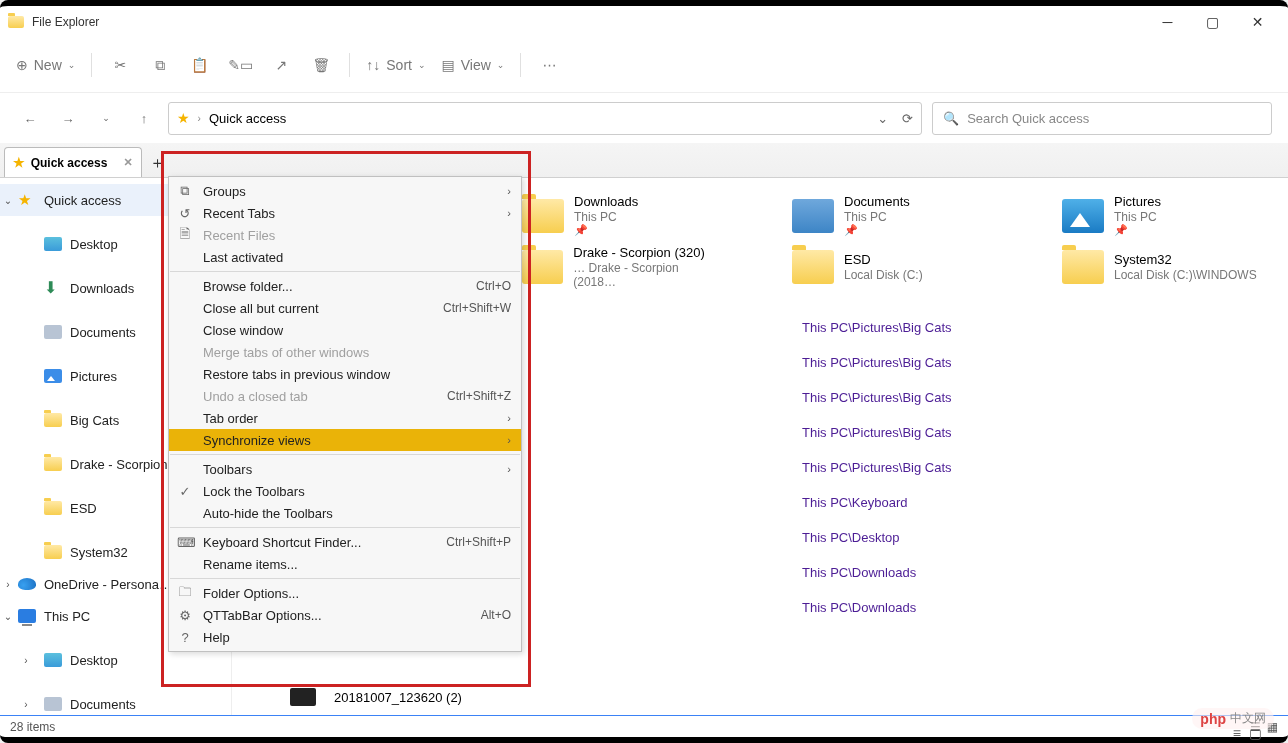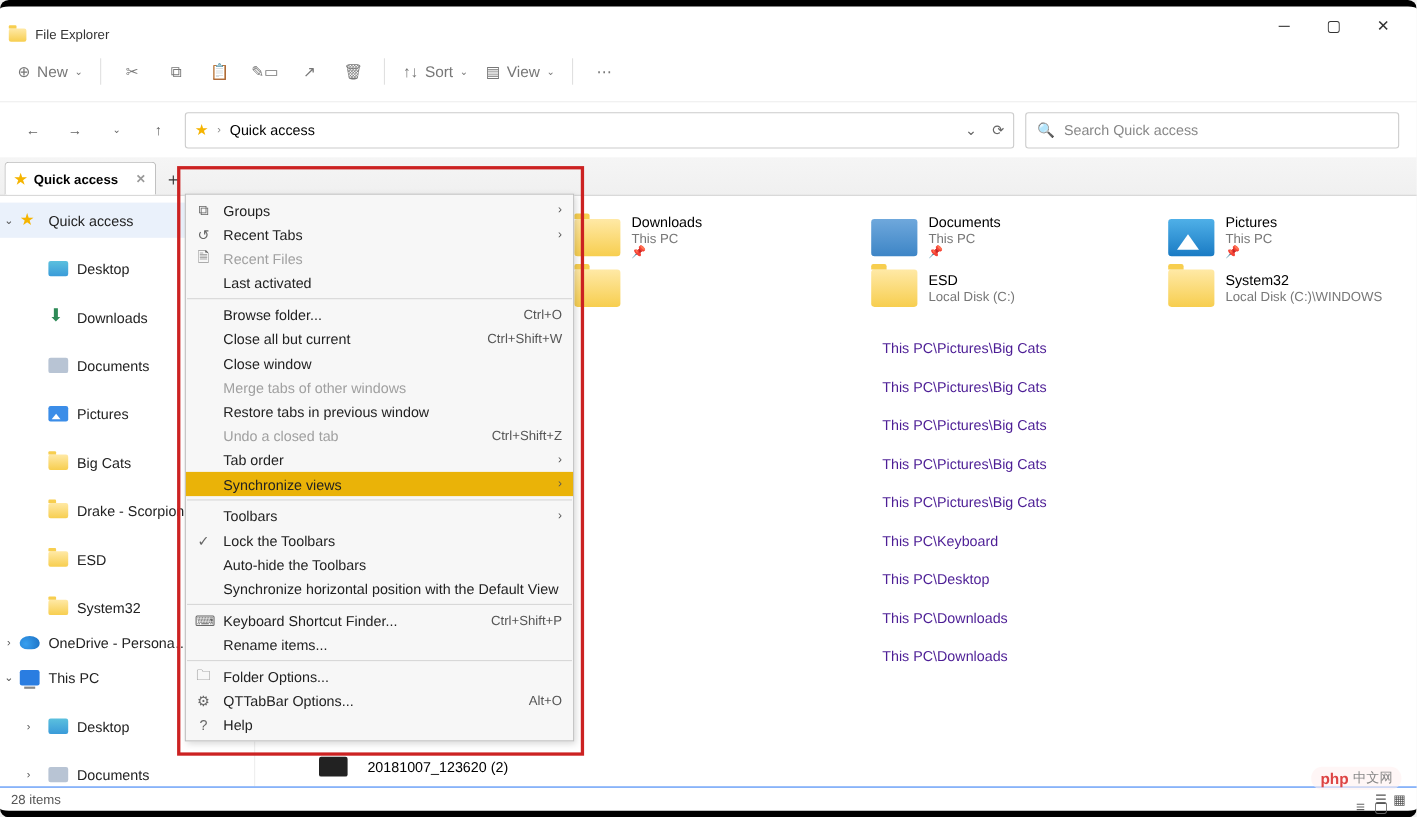--- a/index.html
+++ b/index.html
@@ -1,18 +1,18 @@
 <!DOCTYPE html>
 <html><head>
 <meta charset="utf-8">
 <style>
 * { box-sizing: border-box; margin: 0; padding: 0; font-family: "Segoe UI", Arial, sans-serif; }
 body { width: 1288px; height: 743px; overflow: hidden; background: #f0f0f0; position: relative; }
 .window { width: 100%; height: 100%; background: #ffffff; display: flex; flex-direction: column; border-top: 6px solid #000; border-bottom: 6px solid #000; border-radius: 8px; }
-.titlebar { height: 32px; display: flex; align-items: flex-end; padding: 0 8px; font-size: 12px; color: #333; }
+.titlebar { height: 32px; display: flex; align-items: center; padding: 11px 8px; font-size: 12px; color: #333; }
 .titlebar .folder-ico { width: 16px; height: 12px; background: linear-gradient(#ffe9a6,#f7ce4f); border-radius: 2px; margin-right: 8px; position: relative; }
 .titlebar .folder-ico::before { content: ""; position: absolute; top:-3px; left:0; width:7px; height:3px; background:#f7ce4f; border-radius:1px 1px 0 0; }
 .titlebar .title-text { flex: 0 0 auto; }
 .titlebar .spacer { flex: 1; }
 .win-btn { width: 45px; height: 30px; display: flex; align-items: center; justify-content: center; font-size: 14px; }
 .toolbar { height: 55px; display: flex; align-items: center; padding: 0 10px; gap: 4px; border-bottom: 1px solid #eee; }
 .tb-divider { width: 1px; height: 24px; background: #e0e0e0; margin: 0 6px; }
 .tb-btn { min-width: 36px; height: 36px; display: flex; align-items: center; justify-content: center; color: #777; font-size: 14px; gap: 6px; padding: 0 6px; }
 .tb-btn .chev { font-size: 9px; color: #777; }
 .navbar { height: 50px; display: flex; align-items: center; padding: 0 16px; gap: 10px; }
@@ -68,21 +68,21 @@
 .ctxmenu-wrap { position: absolute; left: 161px; top: 151px; width: 370px; height: 536px; border: 3px solid #c22; }
 .ctxmenu { position: absolute; left: 4px; top: 22px; width: 354px; background: #f7f7f7; border: 1px solid #c0c0c0; box-shadow: 2px 2px 6px rgba(0,0,0,0.15); font-size: 13px; padding: 3px 0; }
 .ctx-item { height: 22px; display: flex; align-items: center; padding: 0 10px 0 34px; position: relative; color: #222; }
 .ctx-item.disabled { color: #a0a0a0; }
 .ctx-item.hover { background: #eab308; }
 .ctx-item .ctx-ico { position: absolute; left: 8px; width: 16px; text-align: center; color: #666; font-size: 13px; }
 .ctx-item .shortcut { margin-left: auto; color: #555; font-size: 12px; }
 .ctx-item .subchev { margin-left: auto; color: #555; font-size: 11px; }
 .ctx-sep { height: 1px; background: #d8d8d8; margin: 3px 1px; }
 
-.watermark { position: absolute; right: 14px; bottom: 25px; font-size: 12px; color: #888; background: rgba(255,240,240,0.6); padding: 2px 8px; border-radius: 10px; display:flex; align-items:center; gap:4px;}
+.watermark { position: absolute; right: 14px; bottom: 14px; font-size: 12px; color: #888; background: rgba(255,240,240,0.6); padding: 2px 8px; border-radius: 10px; display:flex; align-items:center; gap:4px;}
 .watermark .php { color:#d44; font-weight:bold; font-size:14px;}
 .screenrec { position: absolute; right: 24px; bottom: 2px; font-size: 14px; color: #666; letter-spacing: 2px; }
 </style>
 </head>
 <body>
 
 <div class="window">
   <div class="titlebar">
     <span class="folder-ico"></span>
     <span class="title-text">File Explorer</span>
@@ -261,20 +261,24 @@
             <div class="meta">
               <span class="name">Pictures</span>
               <span class="sub">This PC</span>
               <span class="pin">📌</span>
             </div>
           </div>
         </div>
       <div class="bigrow" id="bigrow2">
           <div class="bigitem">
             <div class="bigico folder"></div>
+            <div class="meta">
+              <span class="name">Drake - Scorpion (320)</span>
+              <span class="sub">… Drake - Scorpion (2018…</span>
+            </div>
           </div>
           <div class="bigitem">
             <div class="bigico folder"></div>
             <div class="meta">
               <span class="name">ESD</span>
               <span class="sub">Local Disk (C:)</span>
             </div>
           </div>
           <div class="bigitem">
             <div class="bigico folder"></div>
@@ -365,23 +369,20 @@
         <span>Toolbars</span>
         <span class="subchev">›</span>
       </div>
       <div class="ctx-item">
         <span class="ctx-ico">✓</span>
         <span>Lock the Toolbars</span>
       </div>
       <div class="ctx-item">
         <span>Auto-hide the Toolbars</span>
       </div>
-      <div class="ctx-item">
-        <span>Synchronize horizontal position with the Default View</span>
-      </div>
       <div class="ctx-sep"></div>
       <div class="ctx-item">
         <span class="ctx-ico">⌨</span>
         <span>Keyboard Shortcut Finder...</span>
         <span class="shortcut">Ctrl+Shift+P</span>
       </div>
       <div class="ctx-item">
         <span>Rename items...</span>
       </div>
       <div class="ctx-sep"></div>

